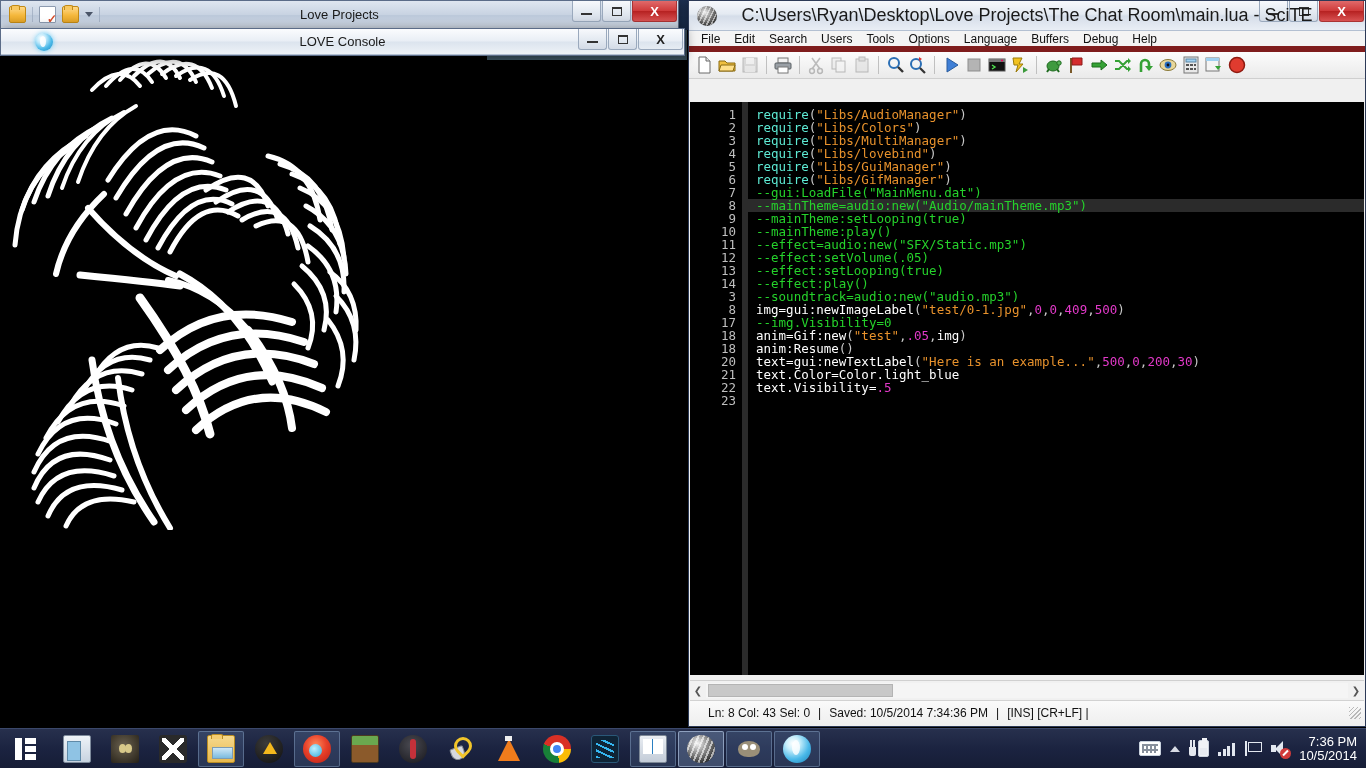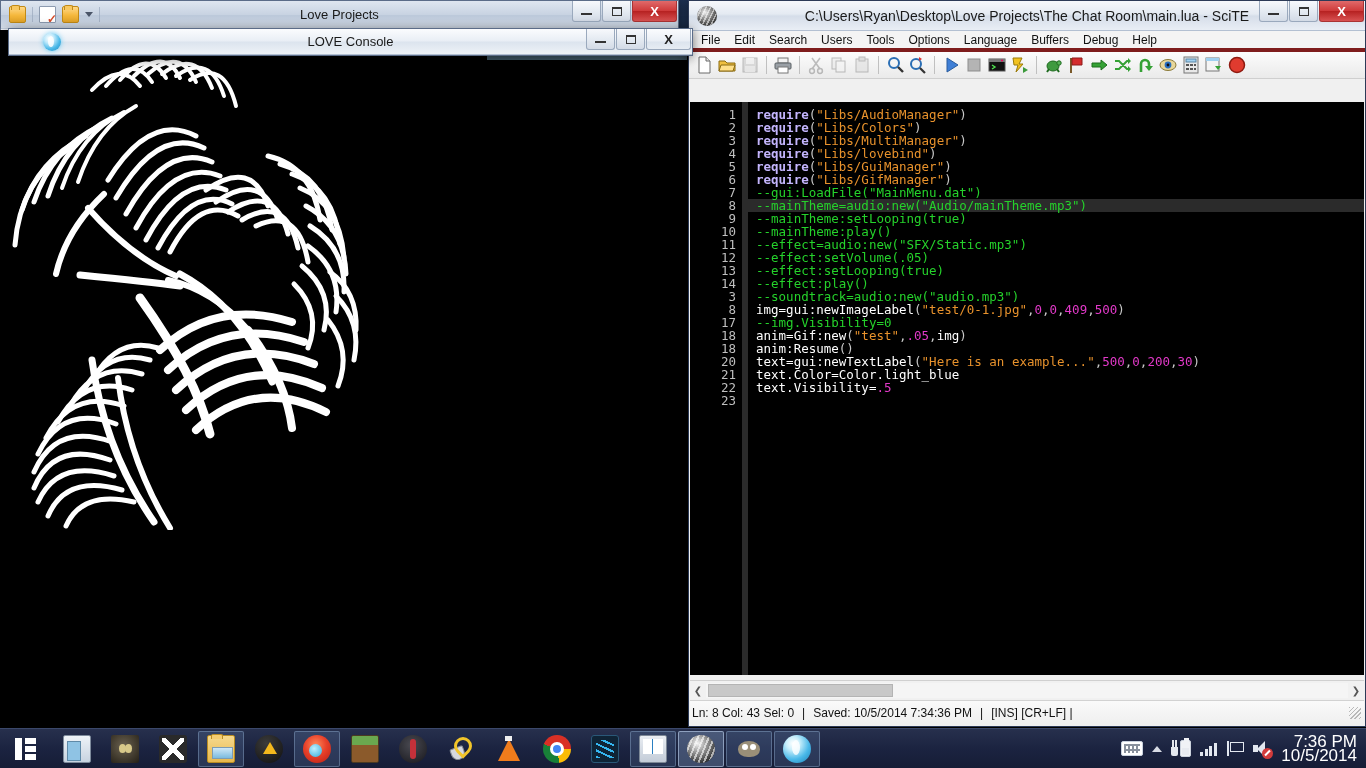--- a/index.html
+++ b/index.html
@@ -98,21 +98,21 @@
   .vbtn{ width:22px; height:20px; border-radius:2px; position:relative; }
   .vbtn.sel{ background:#cfe8f9; border:1px solid #3c9ad6; }
   .vbtn .lines{ position:absolute; left:4px; top:4px; }
   .vbtn .lines i{ display:block; width:9px; height:2px; background:#3d7aa6; margin-bottom:2px; margin-left:5px;}
   .vbtn .lines b{ position:absolute; left:0; width:3px; height:3px; background:#3d7aa6; }
   .pic-ico{ width:18px;height:14px;background:linear-gradient(180deg,#bfe3f5 0%,#7cc3e8 60%,#4aa3d4 100%); border:1px solid #6d8ba3; position:absolute; left:2px; top:3px;}
   .pic-ico::after{ content:""; position:absolute; left:1px; bottom:1px; width:14px;height:6px;
     background:linear-gradient(135deg,#3f8f4c,#8ec96a); clip-path: polygon(0 100%,35% 25%,55% 60%,75% 15%,100% 100%); }
 
   
-  #loveconsole { left: 8px; top: 28px; width: 685px; height: 28px; z-index: 3; }
+  #loveconsole { left: 0px; top: 28px; width: 685px; height: 28px; z-index: 3; }
   #loveconsole .titlebar{ height: 26px; background: linear-gradient(180deg,#fbfcfe 0%,#e9eef5 48%,#dce4ee 52%,#eef2f7 100%); }
   .love-ball {
     width: 18px; height: 18px; margin-left: 34px; border-radius: 50%;
     background: radial-gradient(circle at 35% 30%, #ffffff 0%, #bfe9fb 28%, #49b8e8 62%, #1a86bd 100%);
     box-shadow: 0 0 5px rgba(90,200,245,.9);
     position: relative;
   }
   .love-ball::after{
     content:""; position:absolute; left:5px; top:3px; width:6px; height:11px;
     border-radius:50%; background:#fff; opacity:.85;
@@ -145,24 +145,24 @@
   }
   .scite-ico{
     width:20px;height:20px;margin-left:8px;border-radius:50%;
     background: radial-gradient(circle at 40% 32%, #f2f2f2 0%, #9a9a9a 30%, #3a3a3a 72%, #111 100%);
     position:relative; overflow:hidden;
   }
   .scite-ico::after{
     content:""; position:absolute; inset:0; border-radius:50%;
     background: repeating-linear-gradient(115deg, rgba(255,255,255,.55) 0 1.5px, transparent 1.5px 4px);
   }
-  #scite .title-text{ font-size:14px; }
+  #scite .title-text{ font-size:18px; }
   .menubar {
     height: 21px; display:flex; align-items:center; gap:0; padding-left:5px;
-    background: #f4f4f4; border-bottom:4px solid #7f1d1d;
+    background: #f4f4f4; border-bottom:6px solid #7f1d1d;
   }
   .menubar .mi{ font-size:12px; color:#111; padding:2px 7px; }
   .toolbar {
     height: 27px; display:flex; align-items:center; gap:3px; padding-left:5px;
     background: linear-gradient(180deg,#fcfcfc 0%,#eaeaea 100%);
     border-bottom:1px solid #cfcfcf;
   }
   .tb { width:20px; height:20px; position:relative; display:inline-block; }
   .tb-sep{ width:1px; height:18px; background:#c0c0c0; margin:0 3px; }
   .tabbar {
@@ -184,40 +184,40 @@
   }
   .gutter {
     width: 52px; flex:none; background:#000; color:#bfbfbf;
     text-align:right; padding: 6px 6px 0 0;
   }
   .gutter .ln{ height:13px; }
   .gutter-edge{ width:6px; flex:none; background:#2b2b2b; margin-top:0; }
   .code { flex:1; padding: 6px 0 0 8px; position:relative; color:#e8e8e8; white-space:pre; }
   .code .row{ height:13px; }
   .code .row.cur{ background:#2b2b2b; margin-left:-8px; padding-left:8px; }
-  .kw   { color:#c4b5fd;font-weight:bold; }
+  .kw   { color:#5eead4; }
   .str  { color:#e8922c; }
   .cmt  { color:#25d22b; }
   .num  { color:#e339c9; }
   .idn  { color:#ffffff; }
   .op   { color:#c8c8c8; }
 
   .hscroll {
     position:absolute; left:1px; right:1px; bottom:27px; height:19px;
     background:#f1f1f1; border-top:1px solid #d0d0d0;
     display:flex; align-items:center;
   }
   .hs-arrow{ width:16px; text-align:center; font-size:10px; color:#555; }
   .hs-track{ flex:1; height:15px; background:#f5f5f5; position:relative; }
   .hs-thumb{ position:absolute; left:2px; top:1px; width:185px; height:13px; background:#c8c8c8; border:1px solid #b4b4b4;}
   .scite-status {
     position:absolute; left:1px; right:1px; bottom:1px; height:25px;
     background: linear-gradient(180deg,#fafafa 0%,#efefef 100%);
     border-top:1px solid #d2d2d2;
-    display:flex; align-items:center; font-size:12px; color:#111; padding-left:2px;
+    display:flex; align-items:center; font-size:12px; color:#111; padding-left:18px;
   }
   .grip{ margin-left:auto; margin-right:3px; width:12px; height:12px; opacity:.55;
          background: repeating-linear-gradient(135deg,#888 0 1px,transparent 1px 3px); }
 
   
   #taskbar {
     position:absolute; left:0; right:0; bottom:0; height:40px;
     background: linear-gradient(180deg,#27304d 0%,#1b2340 52%,#161d36 100%);
     border-top:1px solid #3c4straight; border-top:1px solid #3b486b;
     display:flex; align-items:center; z-index:10;
@@ -230,21 +230,21 @@
   .tb-items{ display:flex; align-items:center; gap:2px; padding-left:2px; }
   .ti {
     width:46px; height:36px; display:flex; align-items:center; justify-content:center;
     border:1px solid transparent; border-radius:2px; position:relative;
   }
   .ti.active{ background:rgba(160,190,230,.30); border-color:rgba(200,220,245,.55); }
   .ti.open{ background:rgba(120,155,205,.20); border-color:rgba(170,200,235,.35); }
   .tray {
     margin-left:auto; display:flex; align-items:center; gap:9px; padding-right:9px; height:40px;
   }
-  .tray .clock{ color:#fff; font-size:17px; line-height:14px; text-align:right; }
+  .tray .clock{ color:#fff; font-size:13px; line-height:14px; text-align:right; }
 
   
   .ic{ width:28px; height:28px; position:relative; border-radius:2px; }
   .ic-explorer{ background:linear-gradient(180deg,#f6d98d 0%,#e8b94e 100%); border:1px solid #b98c22; border-radius:2px;}
   .ic-explorer::before{content:"";position:absolute;left:3px;top:-2px;width:10px;height:4px;background:#f5cd70;border:1px solid #b98c22;border-bottom:none;border-radius:2px 2px 0 0;}
   .ic-explorer::after{content:"";position:absolute;left:4px;bottom:3px;width:19px;height:10px;background:linear-gradient(180deg,#cfe8f7,#7bbbdf);border:1px solid #7d9cb3;}
   .ic-chrome{ border-radius:50%;
     background: conic-gradient(from -30deg, #d93025 0deg 120deg, #fbbc04 120deg 200deg, #188038 200deg 320deg, #d93025 320deg 360deg);}
   .ic-chrome::after{content:"";position:absolute;inset:7px;border-radius:50%;background:#4285f4;border:3px solid #fff;}
   .ic-love{ border-radius:50%; background: radial-gradient(circle at 36% 30%, #fff 0%, #c9effb 25%, #4ab9e9 60%, #1b7fb5 100%);}

